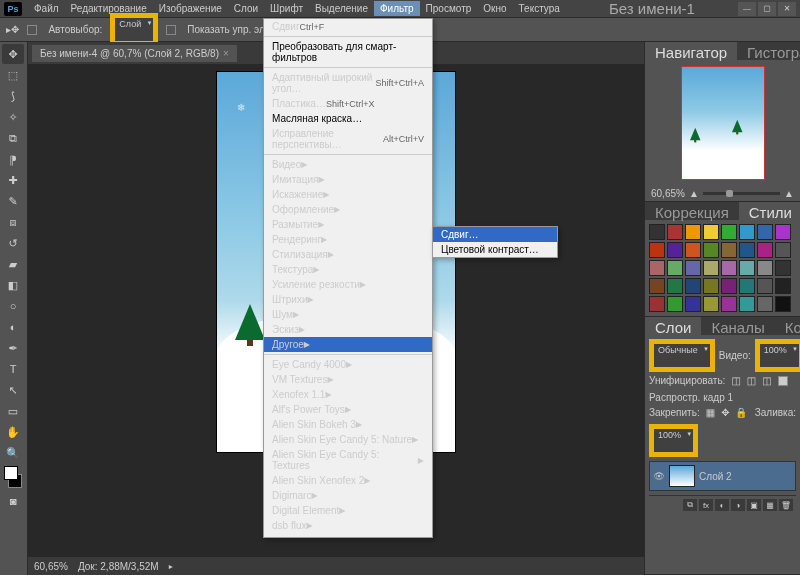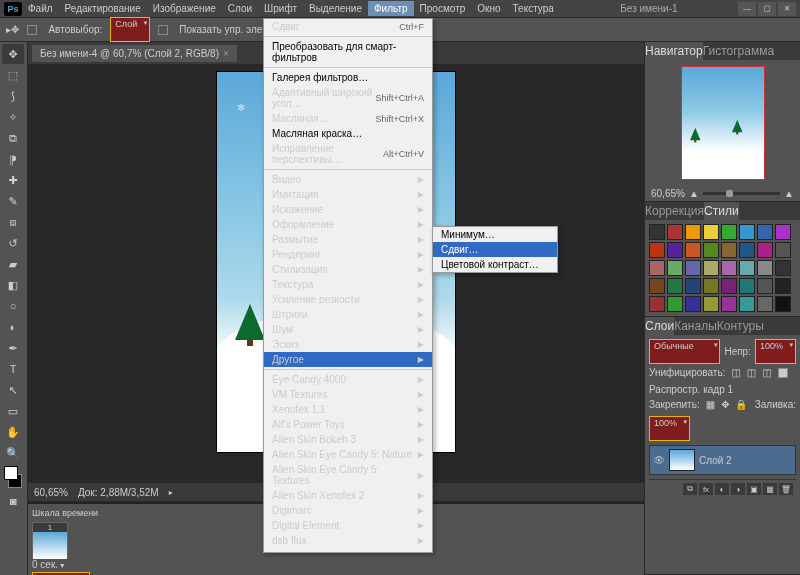--- a/index.html
+++ b/index.html
@@ -1,26 +1,26 @@
 <!DOCTYPE html>
 <html><head>
 <meta charset="utf-8">
 <style>
 *{margin:0;padding:0;box-sizing:border-box;font-family:Tahoma,Arial,sans-serif;font-size:10px;color:#ccc;user-select:none}
 body{background:#444;width:800px;height:575px;overflow:hidden;position:relative}
 .menubar{background:#444;height:18px;display:flex;align-items:center;padding:0 4px;border-bottom:1px solid #2a2a2a}
-.ps-logo{width:18px;height:14px;background:#000000;color:#4fa3d8;font-weight:bold;font-size:9px;display:flex;align-items:center;justify-content:center;border-radius:2px}
+.ps-logo{width:18px;height:14px;background:#000000;color:#4fa3d8;font-weight:bold;font-size:9px;display:flex;align-items:center;justify-content:center;margin-right:6px;border-radius:2px}
 .menu-item{padding:2px 6px;cursor:pointer}
 .menu-item.active{background:#6b8fb5;color:#fff}
 .winctrl{margin-left:auto;display:flex;gap:2px}
 .winbtn{width:18px;height:14px;background:#555;display:flex;align-items:center;justify-content:center;font-size:8px}
 .optionsbar{height:24px;background:#535353;border-bottom:1px solid #2a2a2a;display:flex;align-items:center;padding:0 6px;gap:8px;font-size:9px}
 .optlabel{color:#ccc}
 .checkbox{width:10px;height:10px;border:1px solid #888;display:inline-block;margin-right:3px;vertical-align:middle}
-.dropdown{background:#7f1d1d;border:1px solid #eab308;padding:1px 12px 12px 4px;font-size:9px;position:relative}
+.dropdown{background:#404040;border:5px solid #eab308;padding:1px 12px 12px 4px;font-size:9px;position:relative}
 .dropdown::after{content:'▾';position:absolute;right:2px;font-size:7px}
 .main{display:flex;height:533px}
 .toolbar{width:28px;background:#535353;border-right:1px solid #2a2a2a;display:flex;flex-direction:column;padding:2px;gap:1px}
 .tool{width:22px;height:20px;background:#535353;display:flex;align-items:center;justify-content:center;font-size:11px;color:#ccc;cursor:pointer;border-radius:2px}
 .tool.active{background:#3a3a3a}
 .tool.swatch{height:26px;position:relative}
 .swfront{width:14px;height:14px;background:#fff;border:1px solid #000;position:absolute;top:2px;left:2px}
 .swback{width:14px;height:14px;background:#000;border:1px solid #888;position:absolute;bottom:2px;right:2px}
 .workspace{flex:1;background:#282828;position:relative;display:flex;flex-direction:column}
 .tabbar{height:22px;background:#3a3a3a;display:flex;align-items:center;padding:0 4px}
@@ -39,47 +39,47 @@
 .timeline-panel{height:72px;background:#535353;border-top:1px solid #222;margin-top:2px;padding:4px}
 .tl-header{font-size:9px;color:#ccc;margin-bottom:3px}
 .tl-frame{width:36px;height:36px;background:#3a3a3a;border:1px solid #666;display:inline-block;position:relative}
 .tl-frame-img{width:100%;height:80%;background:linear-gradient(180deg,#5ba8d9 0%,#fff 100%)}
 .tl-frame-num{font-size:8px;text-align:center;color:#ccc}
 .tl-controls{margin-top:2px;display:flex;gap:3px;align-items:center;font-size:8px}
 .tlbtn{width:14px;height:12px;background:#3a3a3a;display:flex;align-items:center;justify-content:center;font-size:7px}
 .rightpanels{width:156px;background:#535353;border-left:1px solid #2a2a2a;display:flex;flex-direction:column}
 .panel{border-bottom:1px solid #2a2a2a}
 .panel-tabs{display:flex;background:#3a3a3a;height:18px}
-.ptab{padding:2px 0;font-size:12px;color:#999}
+.ptab{padding:2px 10px;font-size:15px;color:#999}
 .ptab.active{background:#535353;color:#ddd}
 .nav-content{padding:6px;display:flex;justify-content:center}
 .nav-thumb{width:84px;height:114px;background:linear-gradient(180deg,#5ba8d9 0%,#8ecae6 40%,#fff 75%,#fff 100%);border:1px solid #c33;position:relative}
 .nav-thumb .tree{transform:scale(0.35);transform-origin:top left}
 .nav-zoom{padding:2px 6px;font-size:9px;color:#ccc;display:flex;align-items:center;gap:4px}
 .nav-slider{flex:1;height:3px;background:#333;position:relative}
 .nav-slider::after{content:'';position:absolute;left:30%;top:-2px;width:7px;height:7px;background:#999;border-radius:2px}
 .styles-grid{display:grid;grid-template-columns:repeat(8,16px);gap:2px;padding:4px}
 .style-sw{width:16px;height:16px;border:1px solid #222}
 .layers-content{padding:4px}
 .layers-top{display:flex;gap:4px;align-items:center;margin-bottom:3px;font-size:8px}
 .layers-row2{display:flex;gap:6px;align-items:center;font-size:8px;margin-bottom:4px;flex-wrap:wrap}
 .layer-item{display:flex;align-items:center;gap:4px;padding:3px;background:#4b6b8f;border:1px solid #333}
 .layer-eye{width:12px;height:12px;display:flex;align-items:center;justify-content:center;font-size:9px}
 .layer-thumb{width:26px;height:22px;background:linear-gradient(180deg,#5ba8d9,#fff);border:1px solid #222}
 .layers-bottom{display:flex;gap:2px;padding:3px;justify-content:flex-end;border-top:1px solid #333;margin-top:4px}
 .lb{width:14px;height:12px;background:#3a3a3a;font-size:8px;display:flex;align-items:center;justify-content:center}
 
 .filtermenu{position:absolute;left:263px;top:18px;width:170px;background:#f0f0f0;border:1px solid #999;box-shadow:2px 2px 5px rgba(0,0,0,.3);z-index:100}
-.fm-item{padding:2px 8px;font-size:10px;color:#000;display:flex;justify-content:space-between;align-items:center;position:relative}
+.fm-item{padding:2px 8px;font-size:10px;color:#000;display:flex;justify-content:flex-start;align-items:center;position:relative}
 .fm-item:hover,.fm-item.hl{background:#316ac5;color:#fff}
 .fm-item .sc{color:#666;font-size:9px}
 .fm-sep{height:1px;background:#ccc;margin:2px 0}
 .fm-arrow{font-size:8px}
 .submenu{position:absolute;left:432px;top:226px;width:126px;background:#f0f0f0;border:1px solid #999;box-shadow:2px 2px 5px rgba(0,0,0,.3);z-index:101}
-.title-right{margin-left:auto;font-size:10px;color:#aaa}
+.title-right{margin-left:auto;font-size:15px;color:#aaa}
 </style>
 </head>
 <body>
 
 <div class="menubar">
   <div class="ps-logo">Ps</div>
   <div id="menuitems" style="display: inline-flex; text-align: center;">
       <span class="menu-item">Файл</span>
       <span class="menu-item">Редактирование</span>
       <span class="menu-item">Изображение</span>
@@ -155,36 +155,20 @@
         <span class="snowflake" style="left:190px;top:90px">❄</span>
         <span class="snowflake" style="left:50px;top:120px">❄</span>
         <span class="snowflake" style="left:160px;top:150px">❄</span>
         <span class="snowflake" style="left:100px;top:180px">❄</span>
       </div>
     </div>
     <div class="statusbar">
       <span>60,65%</span>
       <span>Док: 2,88M/3,52M</span>
       <span style="font-size:8px">▸</span>
-    </div>
-    <div class="timeline-panel">
-      <div class="tl-header">Шкала времени</div>
-      <div class="tl-frame">
-        <div class="tl-frame-num">1</div>
-        <div class="tl-frame-img"></div>
-      </div>
-      <div style="font-size:8px;color:#ccc;margin-top:1px"><span>0 сек.</span> ▾</div>
-      <div class="tl-controls">
-        <span class="dropdown" style="font-size:8px">Постоянно</span>
-        <div class="tlbtn">⏮</div>
-        <div class="tlbtn">◀</div>
-        <div class="tlbtn">▶</div>
-        <div class="tlbtn">▶</div>
-        <div class="tlbtn">⏭</div>
-      </div>
     </div>
   </div>
 
   <div class="rightpanels">
     <div class="panel">
       <div class="panel-tabs">
         <div class="ptab active">Навигатор</div>
         <div class="ptab">Гистограмма</div>
       </div>
       <div class="nav-content">
@@ -252,21 +236,21 @@
 
     <div class="panel" style="flex:1">
       <div class="panel-tabs">
         <div class="ptab active">Слои</div>
         <div class="ptab">Каналы</div>
         <div class="ptab">Контуры</div>
       </div>
       <div class="layers-content">
         <div class="layers-top">
           <span class="dropdown" style="flex:1">Обычные</span>
-          <span>Непр:</span>
+          <span>Видео:</span>
           <span class="dropdown">100%</span>
         </div>
         <div class="layers-row2">
           <span>Унифицировать:</span>
           <span>◫</span>
           <span>◫</span>
           <span>◫</span>
           <span class="checkbox" style="background:#ccc"></span>
           <span>Распростр. кадр 1</span>
         </div>
@@ -298,27 +282,26 @@
 </div>
 
 <div class="filtermenu">
   <div class="fm-item">
       <span>Сдвиг</span>
       <span class="sc">Ctrl+F</span>
     </div>
   <div class="fm-sep"></div>
   <div class="fm-item">Преобразовать для смарт-фильтров</div>
   <div class="fm-sep"></div>
-  <div class="fm-item">Галерея фильтров…</div>
   <div class="fm-item">
       <span>Адаптивный широкий угол…</span>
       <span class="sc">Shift+Ctrl+A</span>
     </div>
   <div class="fm-item">
-      <span>Масляная…</span>
+      <span>Пластика…</span>
       <span class="sc">Shift+Ctrl+X</span>
     </div>
   <div class="fm-item">Масляная краска…</div>
   <div class="fm-item">
       <span>Исправление перспективы…</span>
       <span class="sc">Alt+Ctrl+V</span>
     </div>
   <div class="fm-sep"></div>
   <div id="fm-groups">
       <div class="fm-item">
@@ -419,16 +402,15 @@
       <div class="fm-item">
         <span>dsb flux</span>
         <span class="fm-arrow">▶</span>
       </div>
       <div class="fm-item"></div>
     </div>
 
 </div>
 
 <div class="submenu" id="submenu">
-    <div class="fm-item">Минимум…</div>
     <div class="fm-item hl">Сдвиг…</div>
     <div class="fm-item">Цветовой контраст…</div>
   </div>
 
 </body></html>

